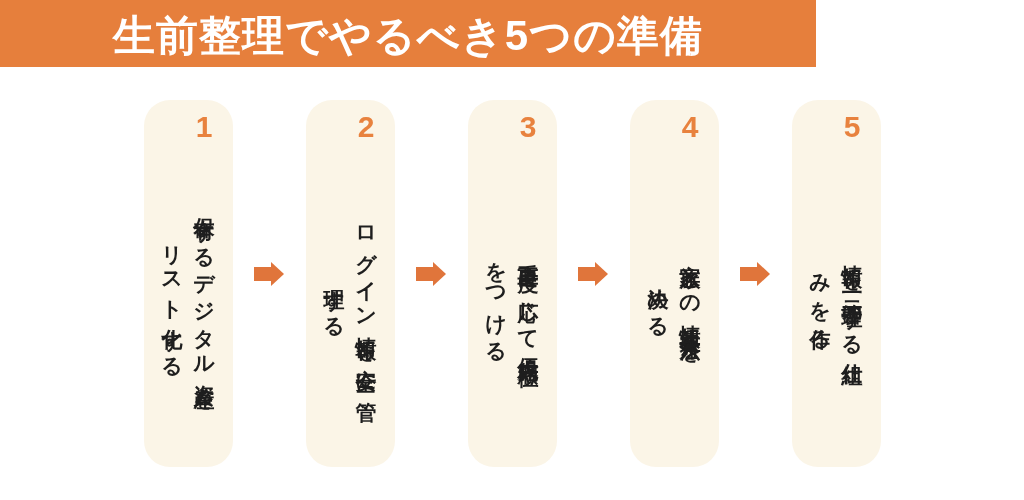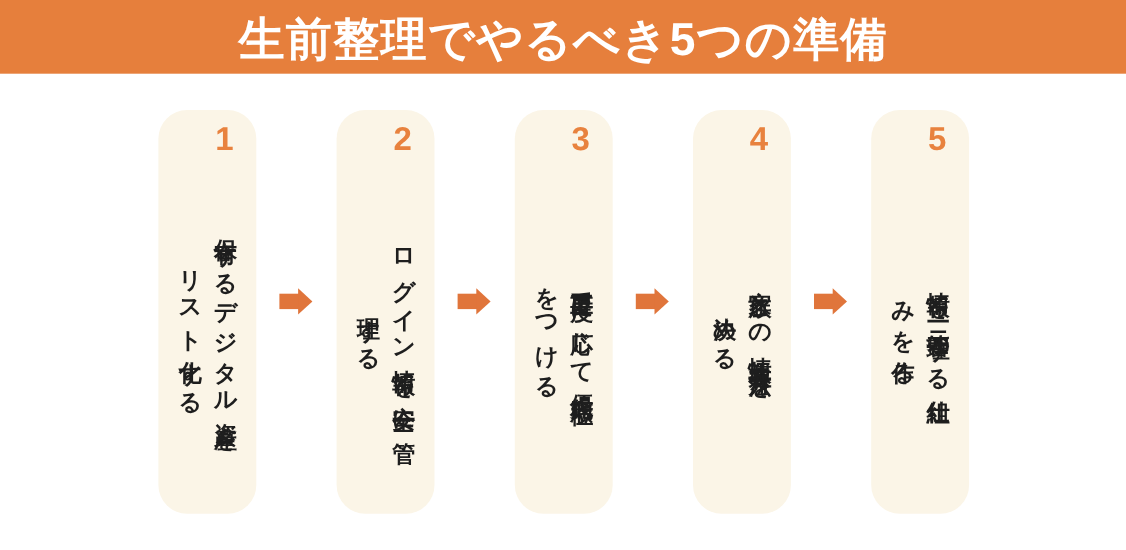--- a/index.html
+++ b/index.html
@@ -7,21 +7,21 @@
     padding: 0;
   }
   body {
     width: 1024px;
     height: 500px;
     background: #FFFFFF;
     overflow: hidden;
     font-family: "Liberation Sans", sans-serif;
   }
   .header {
-    width: 1024px;
+    width: 816px;
     height: 67px;
     background: #E67F3C;
     display: flex;
     align-items: center;
     justify-content: center;
   }
   .title {
     color: #FFFFFF;
     font-size: 42px;
     font-weight: 700;

